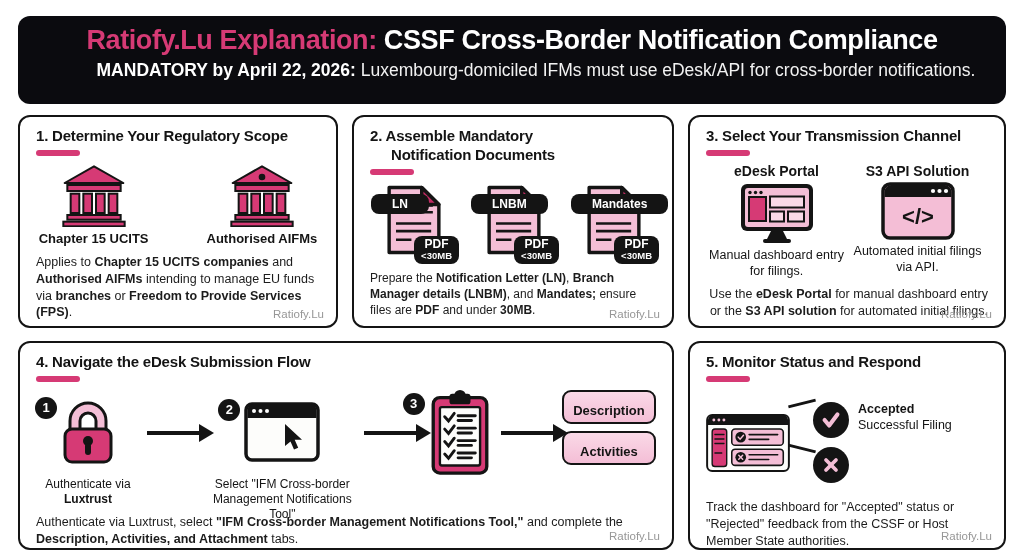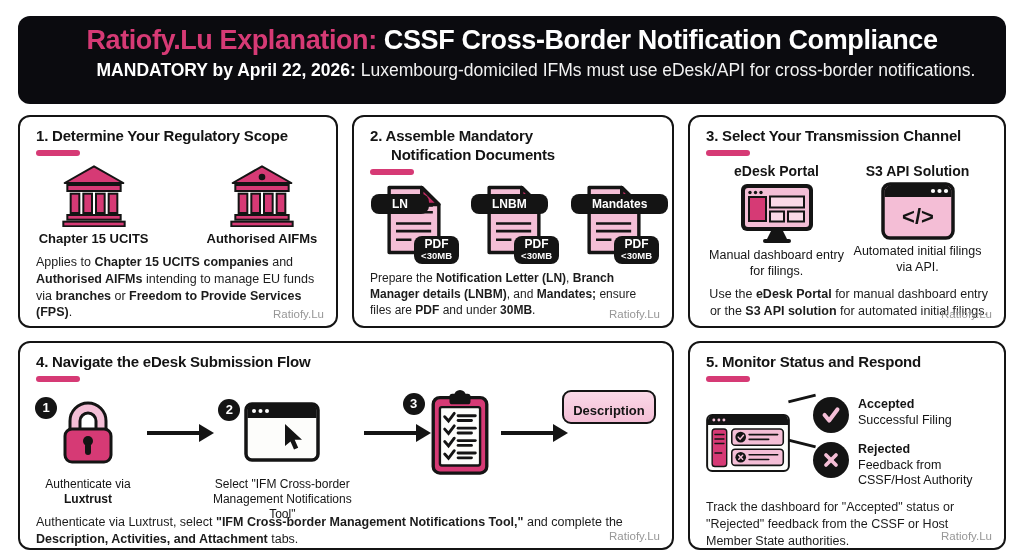--- a/index.html
+++ b/index.html
@@ -292,20 +292,21 @@
               <path d="M16,69 l4,4.5 6,-8"></path>
                 <line x1="30" y1="68" x2="48" y2="68"></line>
                 <line x1="30" y1="73" x2="44" y2="73"></line>
             </g>
           </svg>
         </div>
       </div>
       <div class="flow-arrow"></div>
       <div class="pills">
         <div class="pill">Description</div>
+        <div class="pill">Activities</div>
       </div>
     </div>
     <p class="body-text"><span>Authenticate via Luxtrust, select </span><span class="b">"IFM Cross-border Management Notifications Tool,"</span><span> and complete the </span><span class="b">Description, Activities, and Attachment</span><span> tabs.</span></p>
     <div class="footer-brand">Ratiofy.Lu</div>
   </section>
 
   <section class="panel p5">
     <h2>5. Monitor Status and Respond</h2>
     <div class="underline"></div>
     <div class="monitor-row">
@@ -352,24 +353,20 @@
         <div class="status-line">
           <div class="connector conn-down"></div>
           <div class="status-circle">
             <svg width="20" height="20" viewBox="0 0 24 24">
               <g fill="none" stroke="var(--pink-light)" stroke-width="4.5" stroke-linecap="round">
                 <line x1="6" y1="6" x2="18" y2="18"></line>
                   <line x1="18" y1="6" x2="6" y2="18"></line>
               </g>
             </svg>
           </div>
-          <div class="status-text">
-            <div class="status-label">Rejected</div>
-            <div>Feedback from CSSF/Host Authority</div>
-          </div>
         </div>
       </div>
     </div>
     <p class="body-text">Track the dashboard for "Accepted" status or "Rejected" feedback from the CSSF or Host Member State authorities.</p>
     <div class="footer-brand">Ratiofy.Lu</div>
   </section>
 
 </div>
 
 </body></html>

